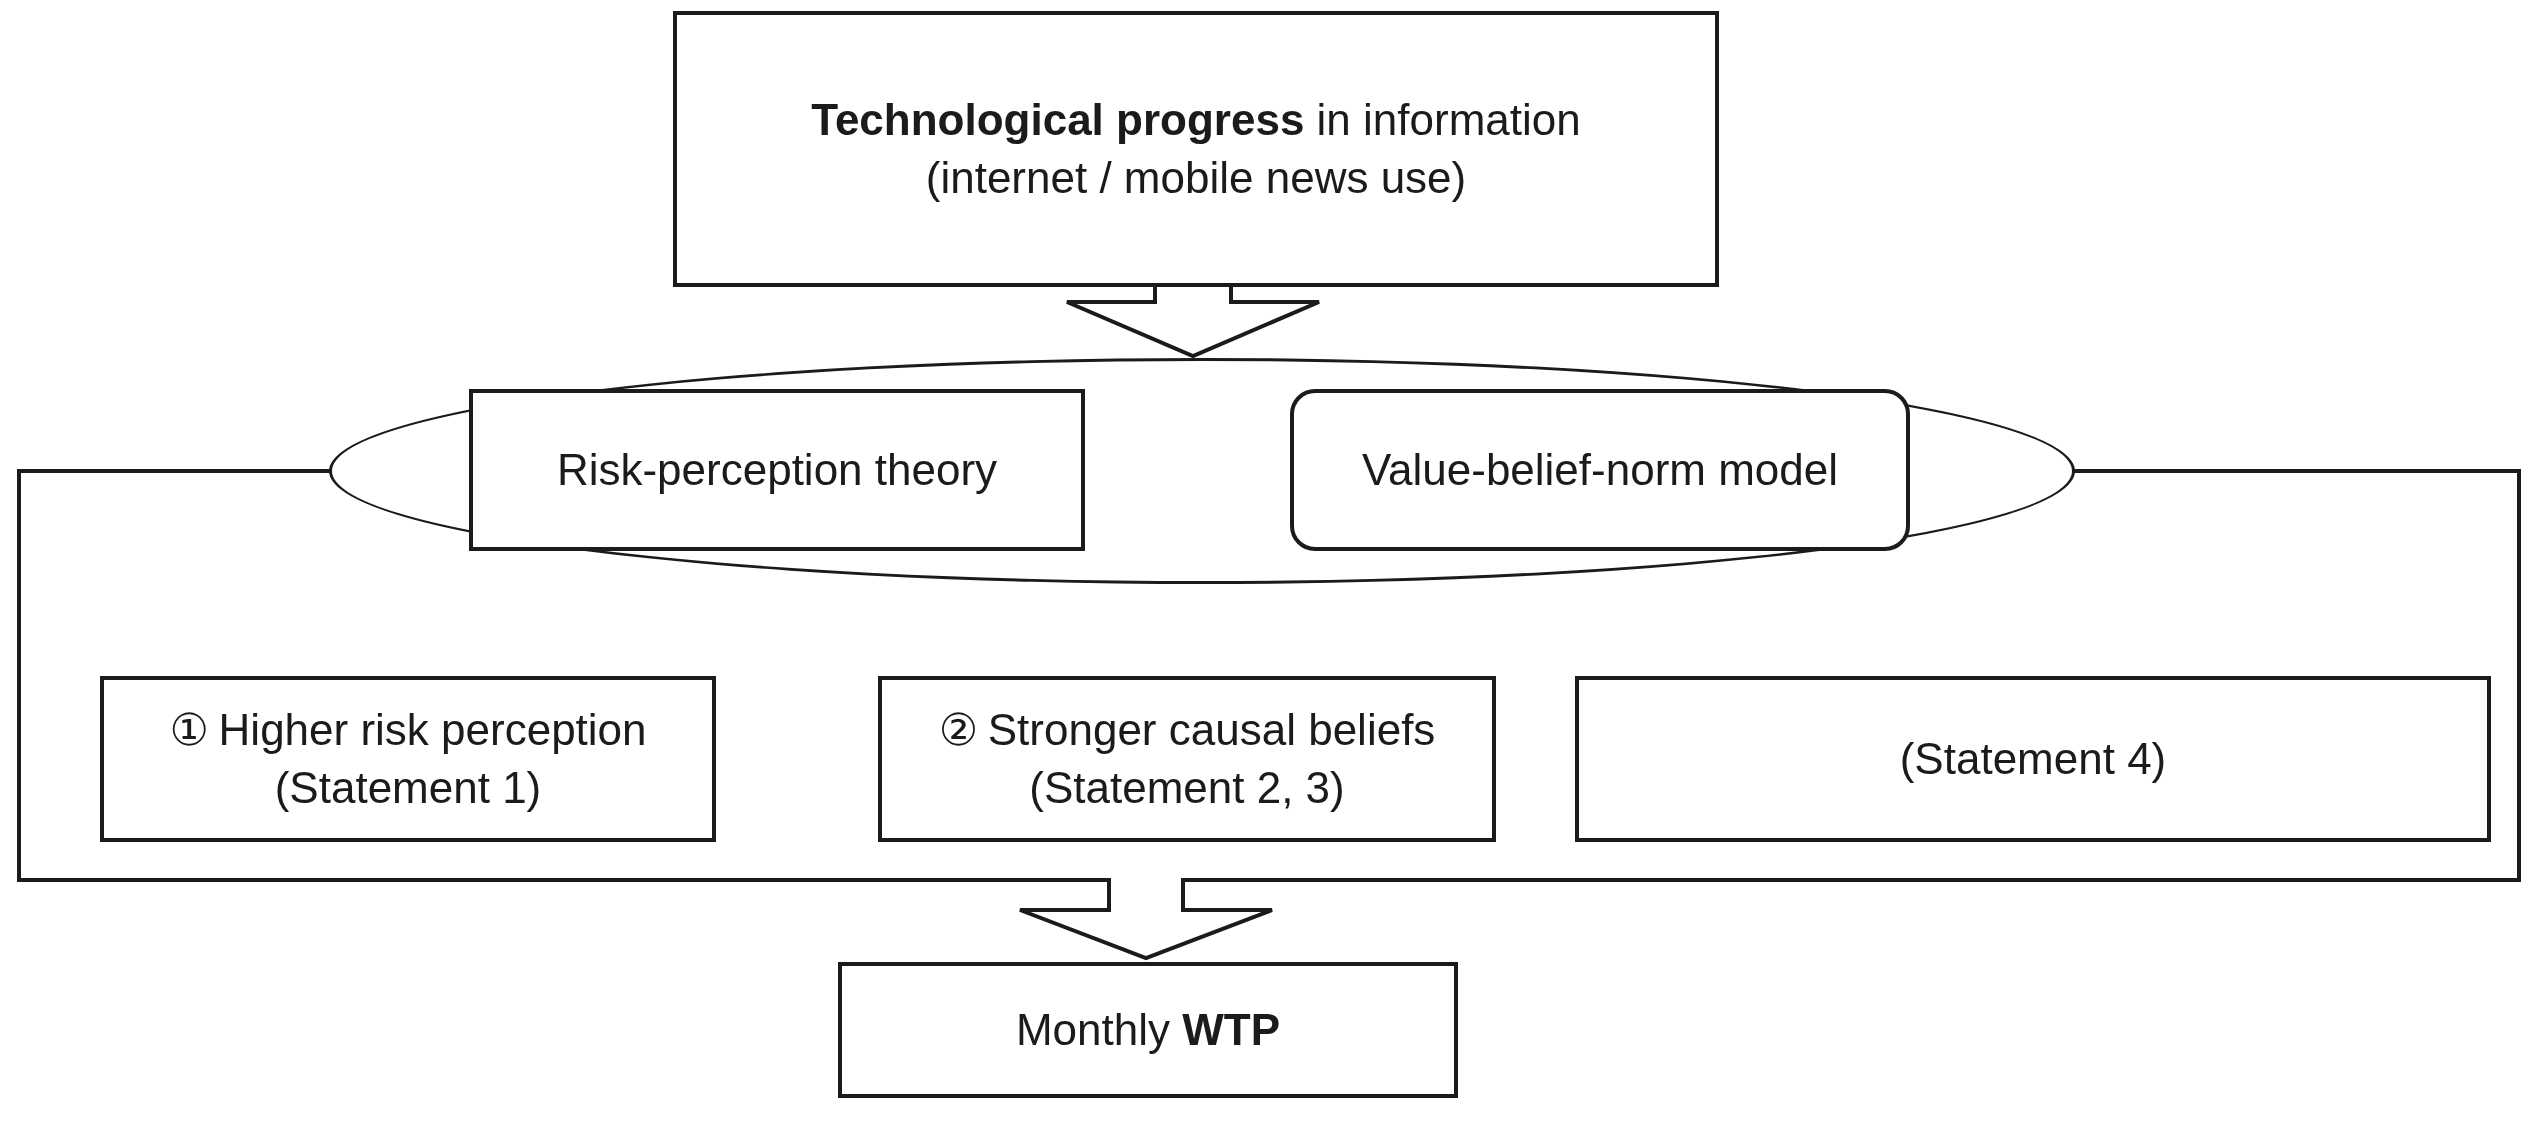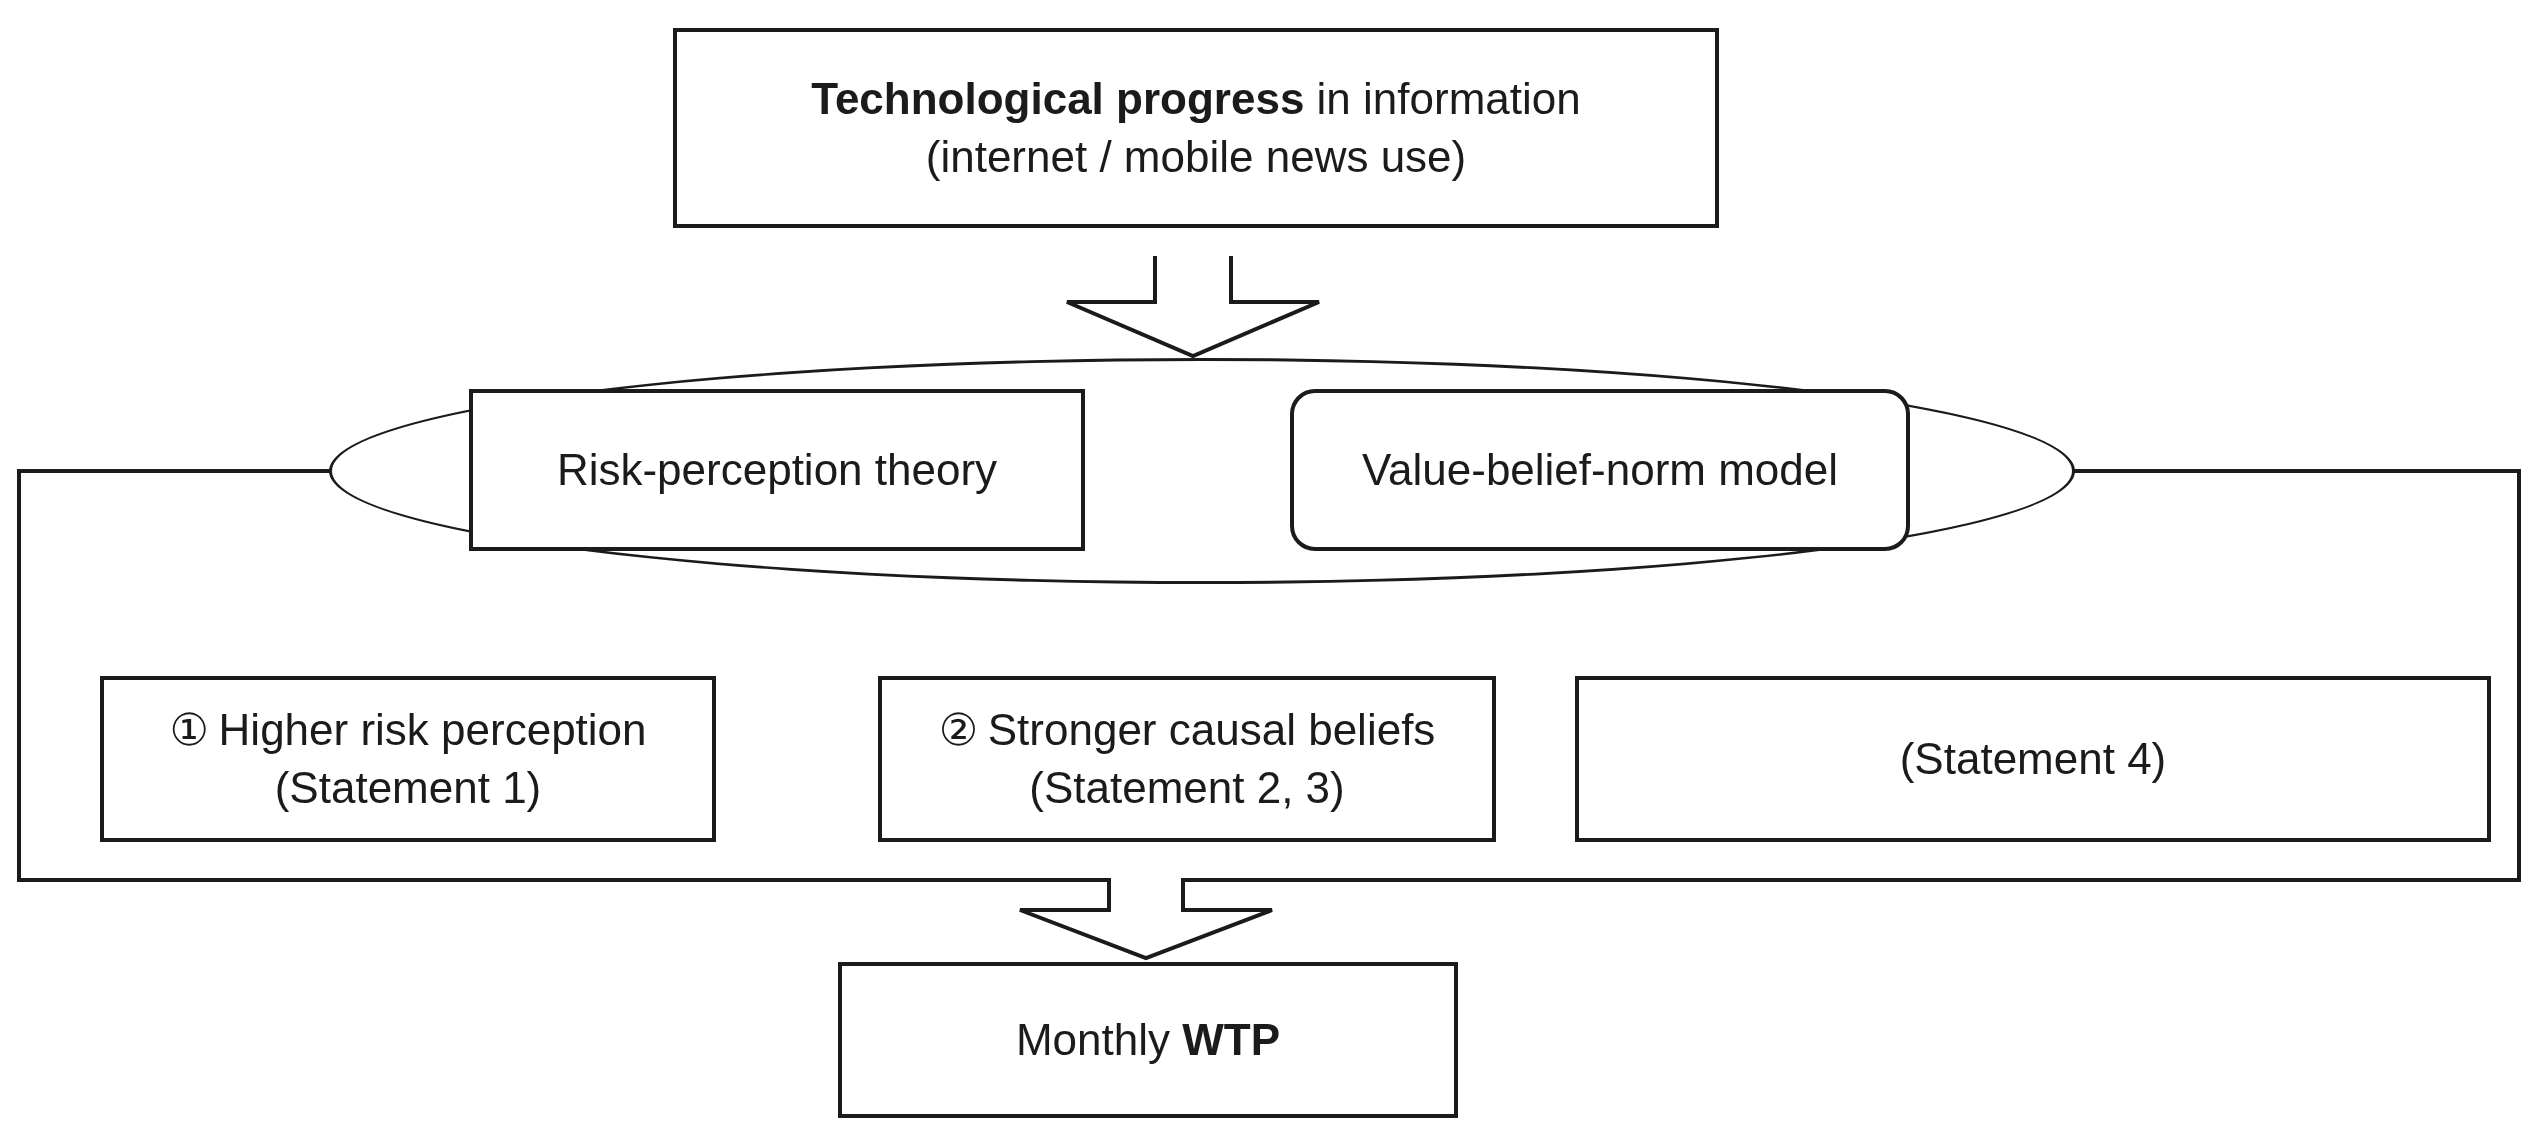--- a/index.html
+++ b/index.html
@@ -23,27 +23,27 @@
     background: #ffffff;
     display: flex;
     flex-direction: column;
     align-items: center;
     justify-content: center;
     text-align: center;
     font-size: 44px;
     line-height: 1.32;
     z-index: 4;
   }
-  .top-box        { left: 673px;  top: 28px;  width: 1046px; height: 200px; }
+  .top-box        { left: 673px;  top: 11px;  width: 1046px; height: 276px; }
   .theory-left    { left: 469px;  top: 389px; width: 616px;  height: 162px; }
   .theory-right   { left: 1290px; top: 389px; width: 620px;  height: 162px; border-radius: 25px; }
   .stmt-1         { left: 100px;  top: 676px; width: 616px;  height: 166px; }
   .stmt-2         { left: 838px;  top: 676px; width: 618px;  height: 166px; margin-left: 40px; }
   .stmt-3         { left: 1575px; top: 676px; width: 916px;  height: 166px; }
-  .wtp-box        { left: 838px;  top: 962px; width: 620px;  height: 156px; }
+  .wtp-box        { left: 838px;  top: 962px; width: 620px;  height: 136px; }
 
   .big-rect {
     position: absolute;
     box-sizing: border-box;
     left: 17px; top: 469px; width: 2504px; height: 413px;
     border: 4px solid var(--ink, #1b1b1b);
     background: transparent;
     z-index: 1;
   }
   .theory-ellipse {

